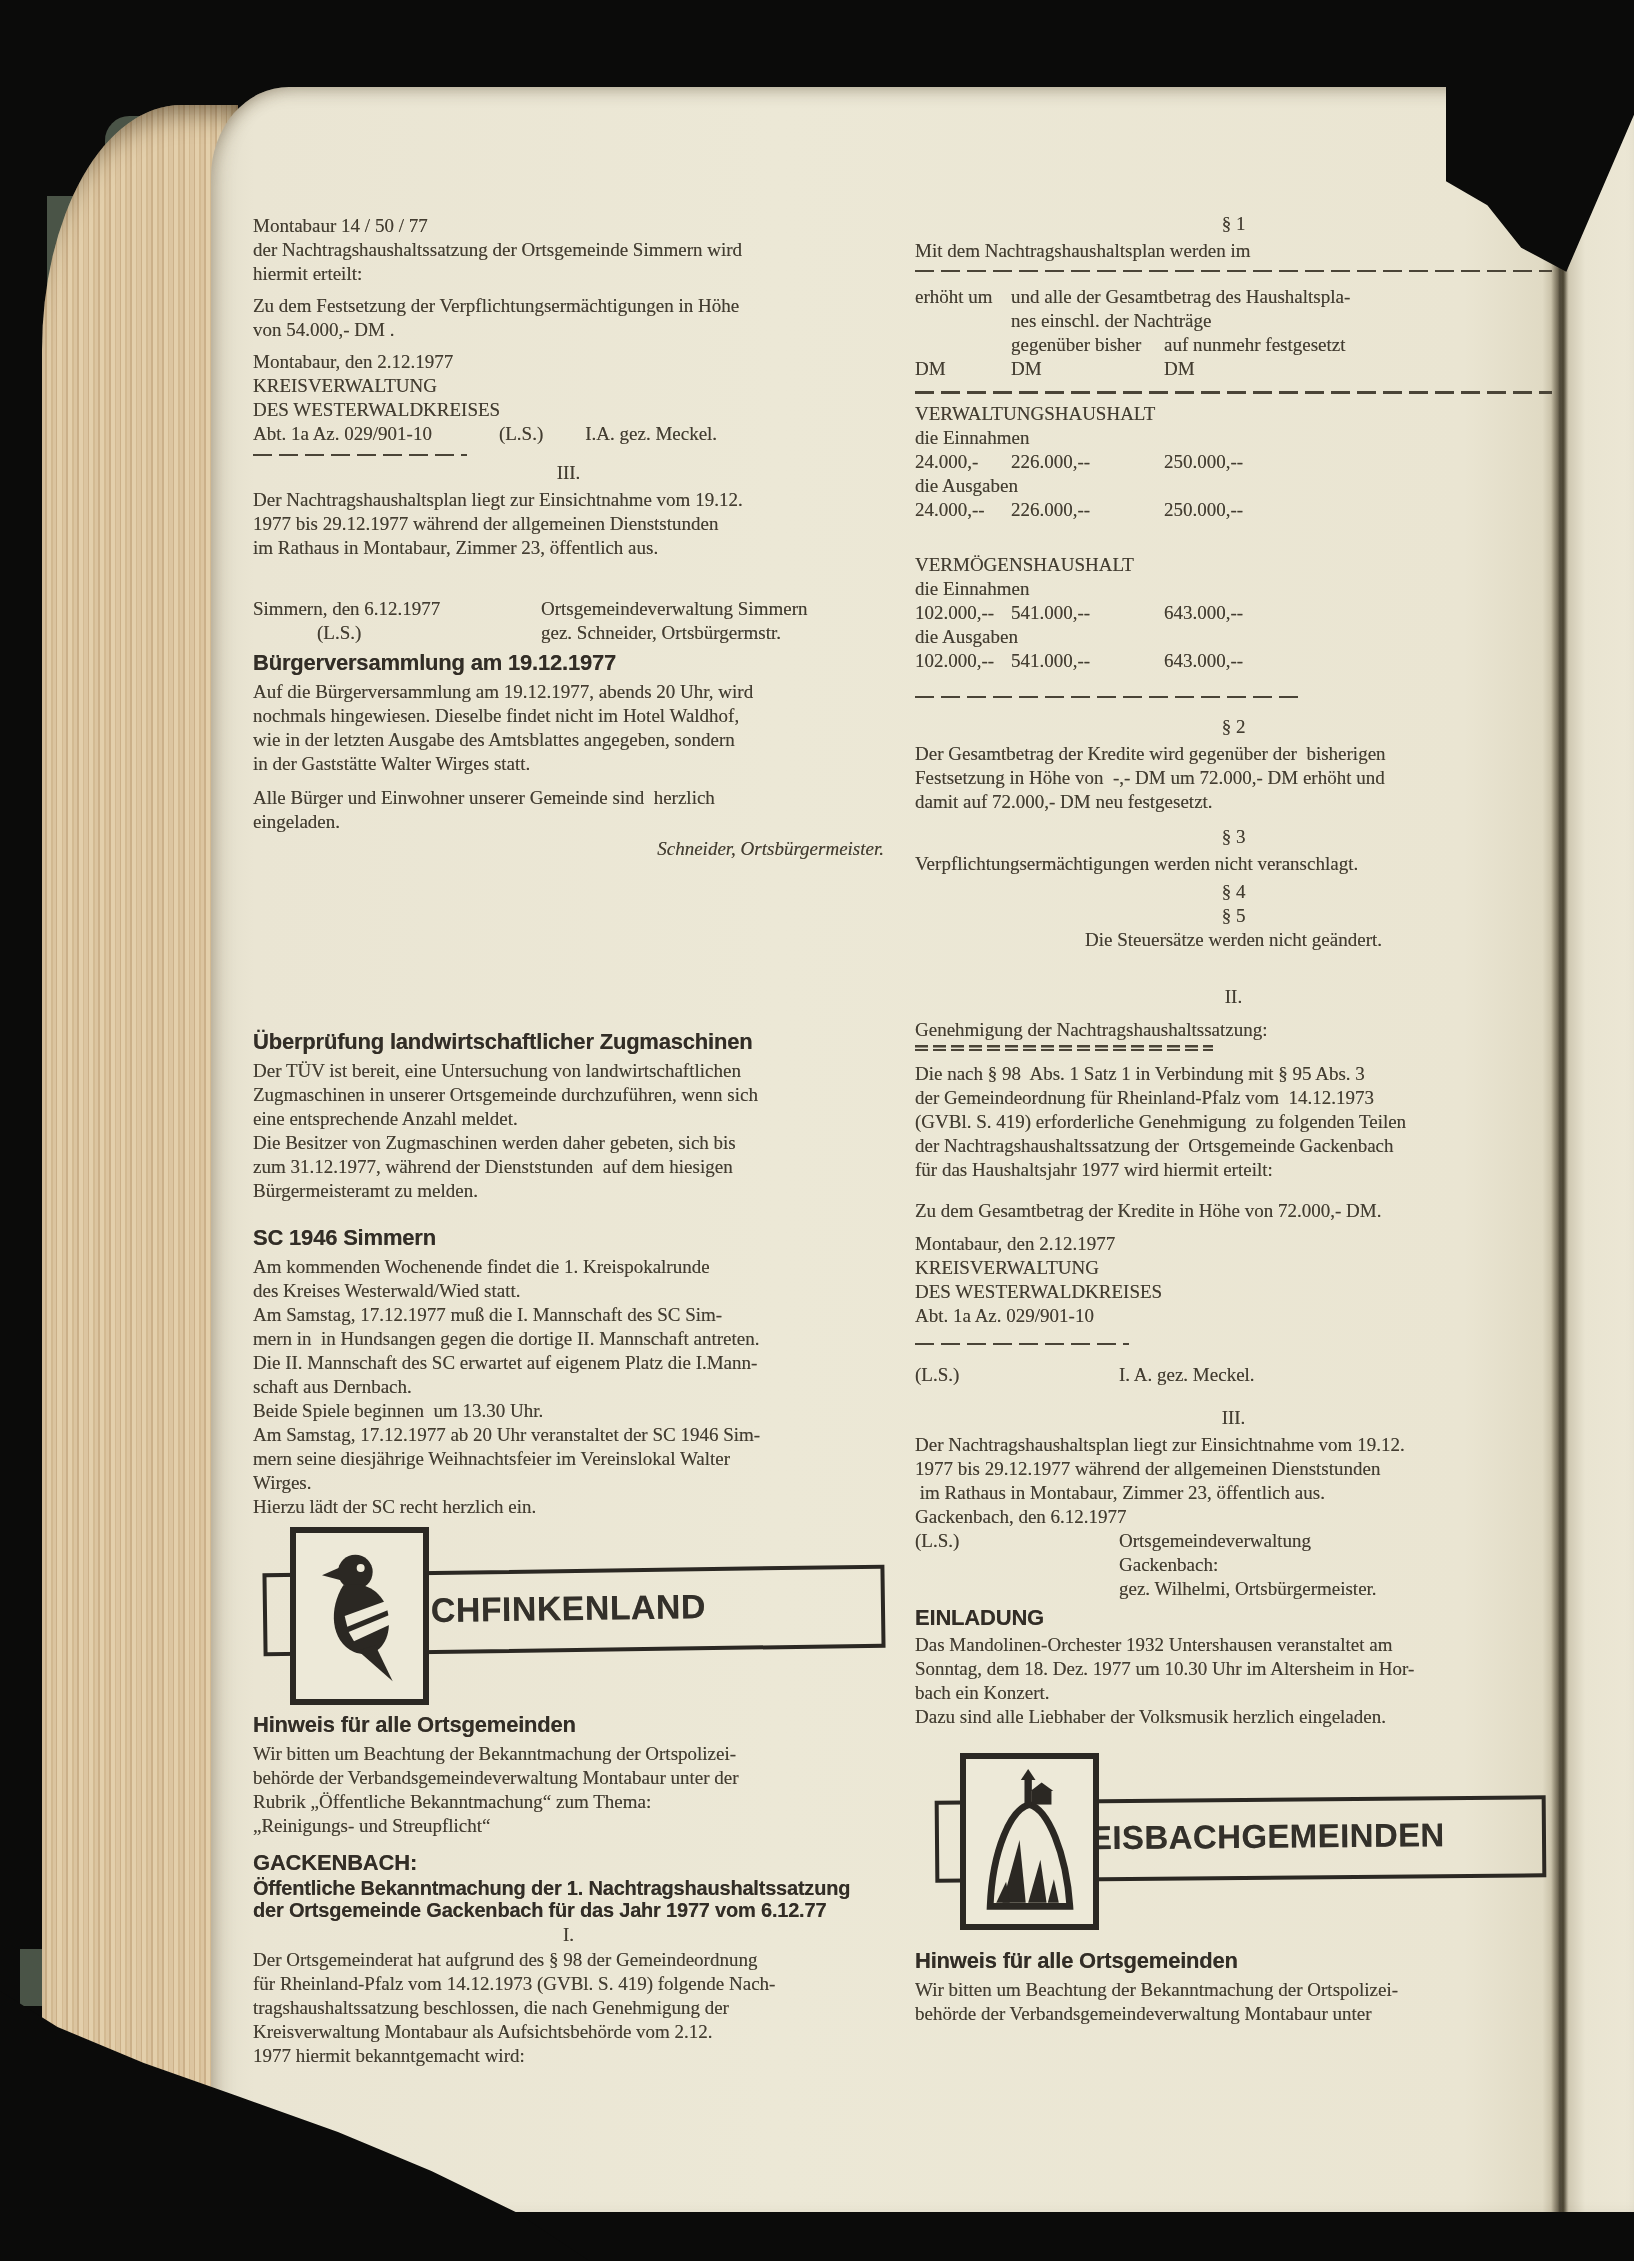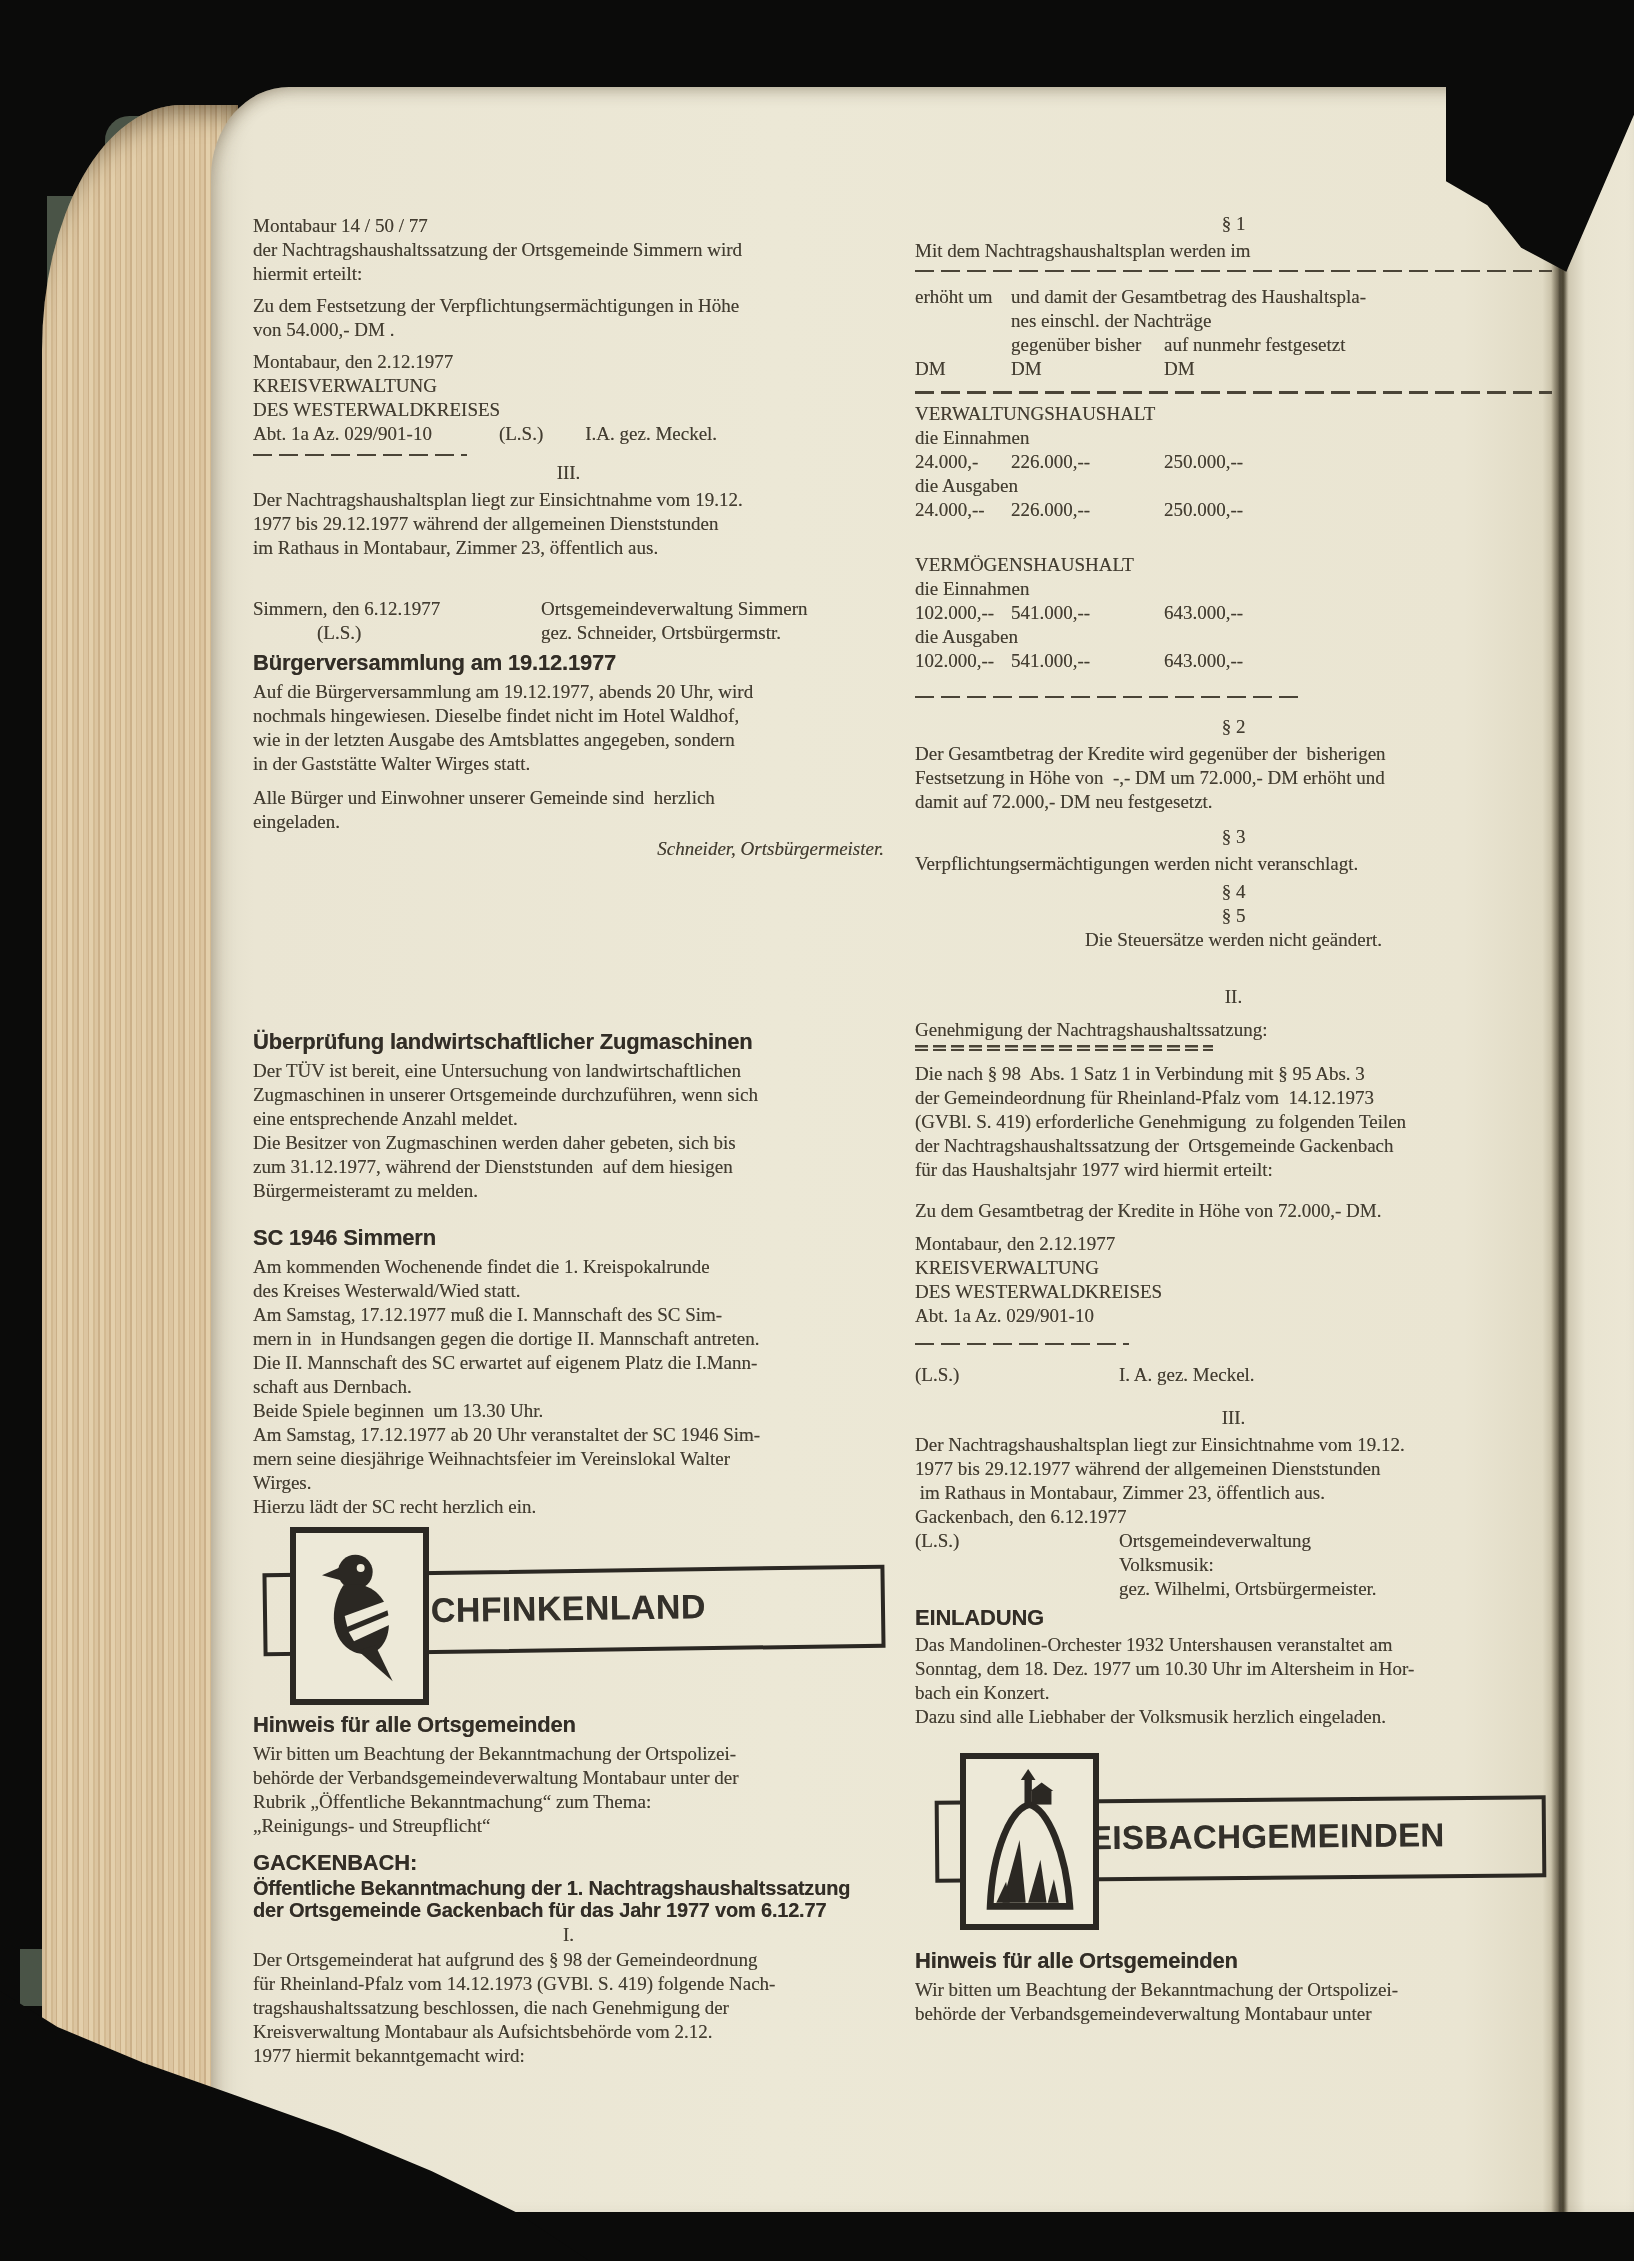--- a/index.html
+++ b/index.html
@@ -169,21 +169,21 @@
   </div>
 
   <div class="col col-r">
 
     <div class="sec" style="top:212px">
       <div class="p c">§ 1</div>
       <div class="p" style="margin-top:3.3px">Mit dem Nachtragshaushaltsplan werden im</div>
       <div class="dash" style="margin:6.5px 0 13px"></div>
       <div class="grid3">
         <div class="p">erhöht um</div>
-        <div class="p" style="grid-column:2/4">und damit der Gesamtbetrag des Haushaltspla-
+        <div class="p" style="grid-column:2/4">und alle der Gesamtbetrag des Haushaltspla-
 nes einschl. der Nachträge</div>
       </div>
       <div class="grid3">
         <div></div>
         <div class="p">gegenüber bisher</div>
         <div class="p">auf nunmehr festgesetzt</div>
       </div>
       <div class="grid3">
         <div class="p">DM</div>
         <div class="p">DM</div>
@@ -260,21 +260,21 @@
 
     <div class="sec" style="top:1406px">
       <div class="p c">III.</div>
       <div class="p" style="margin-top:3.3px">Der Nachtragshaushaltsplan liegt zur Einsichtnahme vom 19.12.
 1977 bis 29.12.1977 während der allgemeinen Dienststunden
  im Rathaus in Montabaur, Zimmer 23, öffentlich aus.
 Gackenbach, den 6.12.1977</div>
       <div class="sigr">
         <div class="p">(L.S.)</div>
         <div class="p">Ortsgemeindeverwaltung
-Volksmusik:
+Gackenbach:
 gez. Wilhelmi, Ortsbürgermeister.</div>
       </div>
     </div>
 
     <div class="sec" style="top:1606px">
       <div class="b big" style="line-height:24.5px">EINLADUNG</div>
       <div class="p" style="margin-top:2.5px">Das Mandolinen-Orchester 1932 Untershausen veranstaltet am
 Sonntag, dem 18. Dez. 1977 um 10.30 Uhr im Altersheim in Hor-
 bach ein Konzert.
 Dazu sind alle Liebhaber der Volksmusik herzlich eingeladen.</div>

